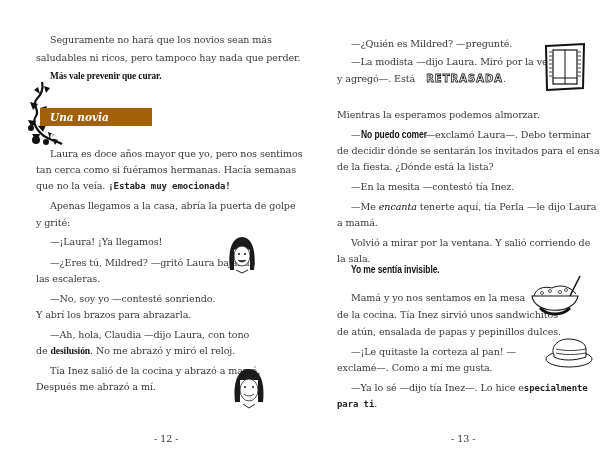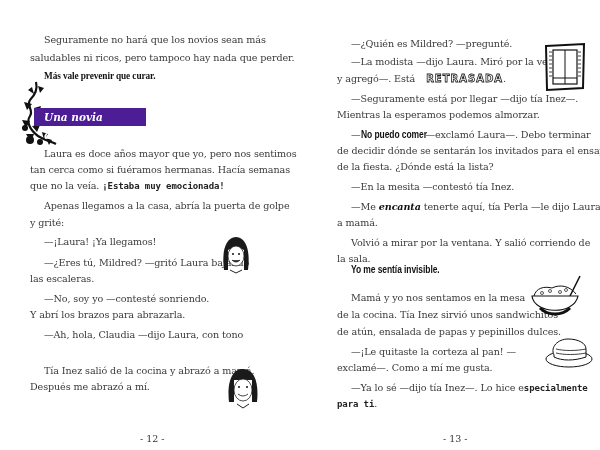--- a/index.html
+++ b/index.html
@@ -1,33 +1,33 @@
 <!DOCTYPE html>
 <html><head>
 <meta charset="utf-8">
 <style>
   html, body { margin:0; padding:0; }
   body {
     width:600px; height:450px; background:#ffffff; position:relative; overflow:hidden;
     font-family:"DejaVu Serif", serif; color:#333;
   }
   .page { position:absolute; top:0; height:450px; }
-  #page-left { left:4px; width:300px;padding-left:21px; }
+  #page-left { left:10px; width:300px;padding-left:21px; }
   #page-right { left:300px; width:300px; }
   .line { position:absolute; font-size:9.6px; white-space:nowrap; color:#3a3a3a; letter-spacing:-0.1px; }
   .bold-sans { font-family:Liberation Serif, serif; font-weight:bold; color:#111; }
   .hand { font-family:"DejaVu Sans Mono", monospace; font-weight:bold; color:#222; font-size:9px; }
   .condensed { font-family:"Liberation Sans", sans-serif; font-weight:bold; color:#111; font-size:10px; transform:scaleX(0.85); display:inline-block; transform-origin:left; }
-  .em-bold { font-family:"DejaVu Serif", serif; font-weight:bold; font-style:italic; color:#111; }
+  .em-bold { font-family:"DejaVu Serif", serif; font-weight:normal; font-style:italic; color:#111; }
   .outline { font-family:"DejaVu Sans", sans-serif; font-weight:bold; color:#fff; -webkit-text-stroke:0.8px #222; letter-spacing:1px; font-size:10px;padding-left:8px; }
   .banner {
-    position:absolute; left:30px; top:108px; width:112px; height:18px; background:#4c1d95;
+    position:absolute; left:30px; top:108px; width:112px; height:18px; background:#a16207;
     color:#fff; font-style:italic; font-weight:bold; font-size:10.5px; line-height:18px; padding-left:10px; box-sizing:border-box;
   }
-  .page-num { position:absolute; top:433px; font-size:9.5px; color:#333; }
+  .page-num { position:absolute; top:433px; font-size:9.5px; color:#333;margin-left:8px; }
   .illus { position:absolute; }
 </style>
 </head>
 <body>
 
 <div id="page-left" class="page">
   <div class="line" style="left:40px;top:34px">Seguramente no hará que los novios sean más</div>
   <div class="line" style="left:26px;top:52px">saludables ni ricos, pero tampoco hay nada que perder.</div>
   <div class="line bold-sans" style="left:40px;top:71px;font-size:9.3px">Más vale prevenir que curar.</div>
 
@@ -46,20 +46,23 @@
     <span>que no la veía. </span><span class="hand">¡Estaba muy emocionada!</span>
   </div>
   <div class="line" style="left:40px;top:200px">Apenas llegamos a la casa, abría la puerta de golpe</div>
   <div class="line" style="left:26px;top:217px">y grité:</div>
   <div class="line" style="left:40px;top:236px">—¡Laura! ¡Ya llegamos!</div>
   <div class="line" style="left:40px;top:257px">—¿Eres tú, Mildred? —gritó Laura bajando</div>
   <div class="line" style="left:26px;top:273px">las escaleras.</div>
   <div class="line" style="left:40px;top:293px">—No, soy yo —contesté sonriendo.</div>
   <div class="line" style="left:26px;top:309px">Y abrí los brazos para abrazarla.</div>
   <div class="line" style="left:40px;top:329px">—Ah, hola, Claudia —dijo Laura, con tono</div>
+  <div class="line" style="left:26px;top:345px">
+    <span>de </span><span class="bold-sans">desilusión</span><span>. No me abrazó y miró el reloj.</span>
+  </div>
   <div class="line" style="left:40px;top:365px">Tía Inez salió de la cocina y abrazó a mamá.</div>
   <div class="line" style="left:26px;top:381px">Después me abrazó a mí.</div>
 
   <svg class="illus" style="left:216px;top:234px" width="32" height="40" viewBox="0 0 32 40">
     <path d="M4 36 C2 20 4 4 16 3 C28 4 30 20 28 36 L24 36 L24 16 C20 14 12 14 8 16 L8 36 Z" fill="#1a1a1a"></path>
     <ellipse cx="16" cy="22" rx="8" ry="10" fill="#fff" stroke="#222" stroke-width="0.8"></ellipse>
     <circle cx="13" cy="20" r="1" fill="#111"></circle>
       <circle cx="19" cy="20" r="1" fill="#111"></circle>
     <path d="M12 26 Q16 30 20 26" stroke="#111" fill="#444" stroke-width="0.8"></path>
     <path d="M10 36 L16 39 L22 36" stroke="#222" fill="none"></path>
@@ -76,21 +79,20 @@
 
   <div class="page-num" style="left:136px">- 12 -</div>
 </div>
 
 <div id="page-right" class="page">
   <div class="line" style="left:51px;top:38px">—¿Quién es Mildred? —pregunté.</div>
   <div class="line" style="left:51px;top:56px">—La modista —dijo Laura. Miró por la ventana</div>
   <div class="line" style="left:37px;top:73px">
     <span>y agregó—. Está </span><span class="outline">RETRASADA</span><span>.</span>
   </div>
-  <div class="line" style="left:51px;top:93px">—Seguramente está por llegar —dijo tía Inez—.</div>
   <div class="line" style="left:37px;top:109px">Mientras la esperamos podemos almorzar.</div>
   <div class="line" style="left:51px;top:129px">
     <span>—</span><span class="condensed" style="width:62px">No puedo comer</span><span> —exclamó Laura—. Debo terminar</span>
   </div>
   <div class="line" style="left:37px;top:145px">de decidir dónde se sentarán los invitados para el ensayo</div>
   <div class="line" style="left:37px;top:161px">de la fiesta. ¿Dónde está la lista?</div>
   <div class="line" style="left:51px;top:181px">—En la mesita —contestó tía Inez.</div>
   <div class="line" style="left:51px;top:201px">
     <span>—Me </span><span class="em-bold">encanta</span><span> tenerte aquí, tía Perla —le dijo Laura</span>
   </div>

